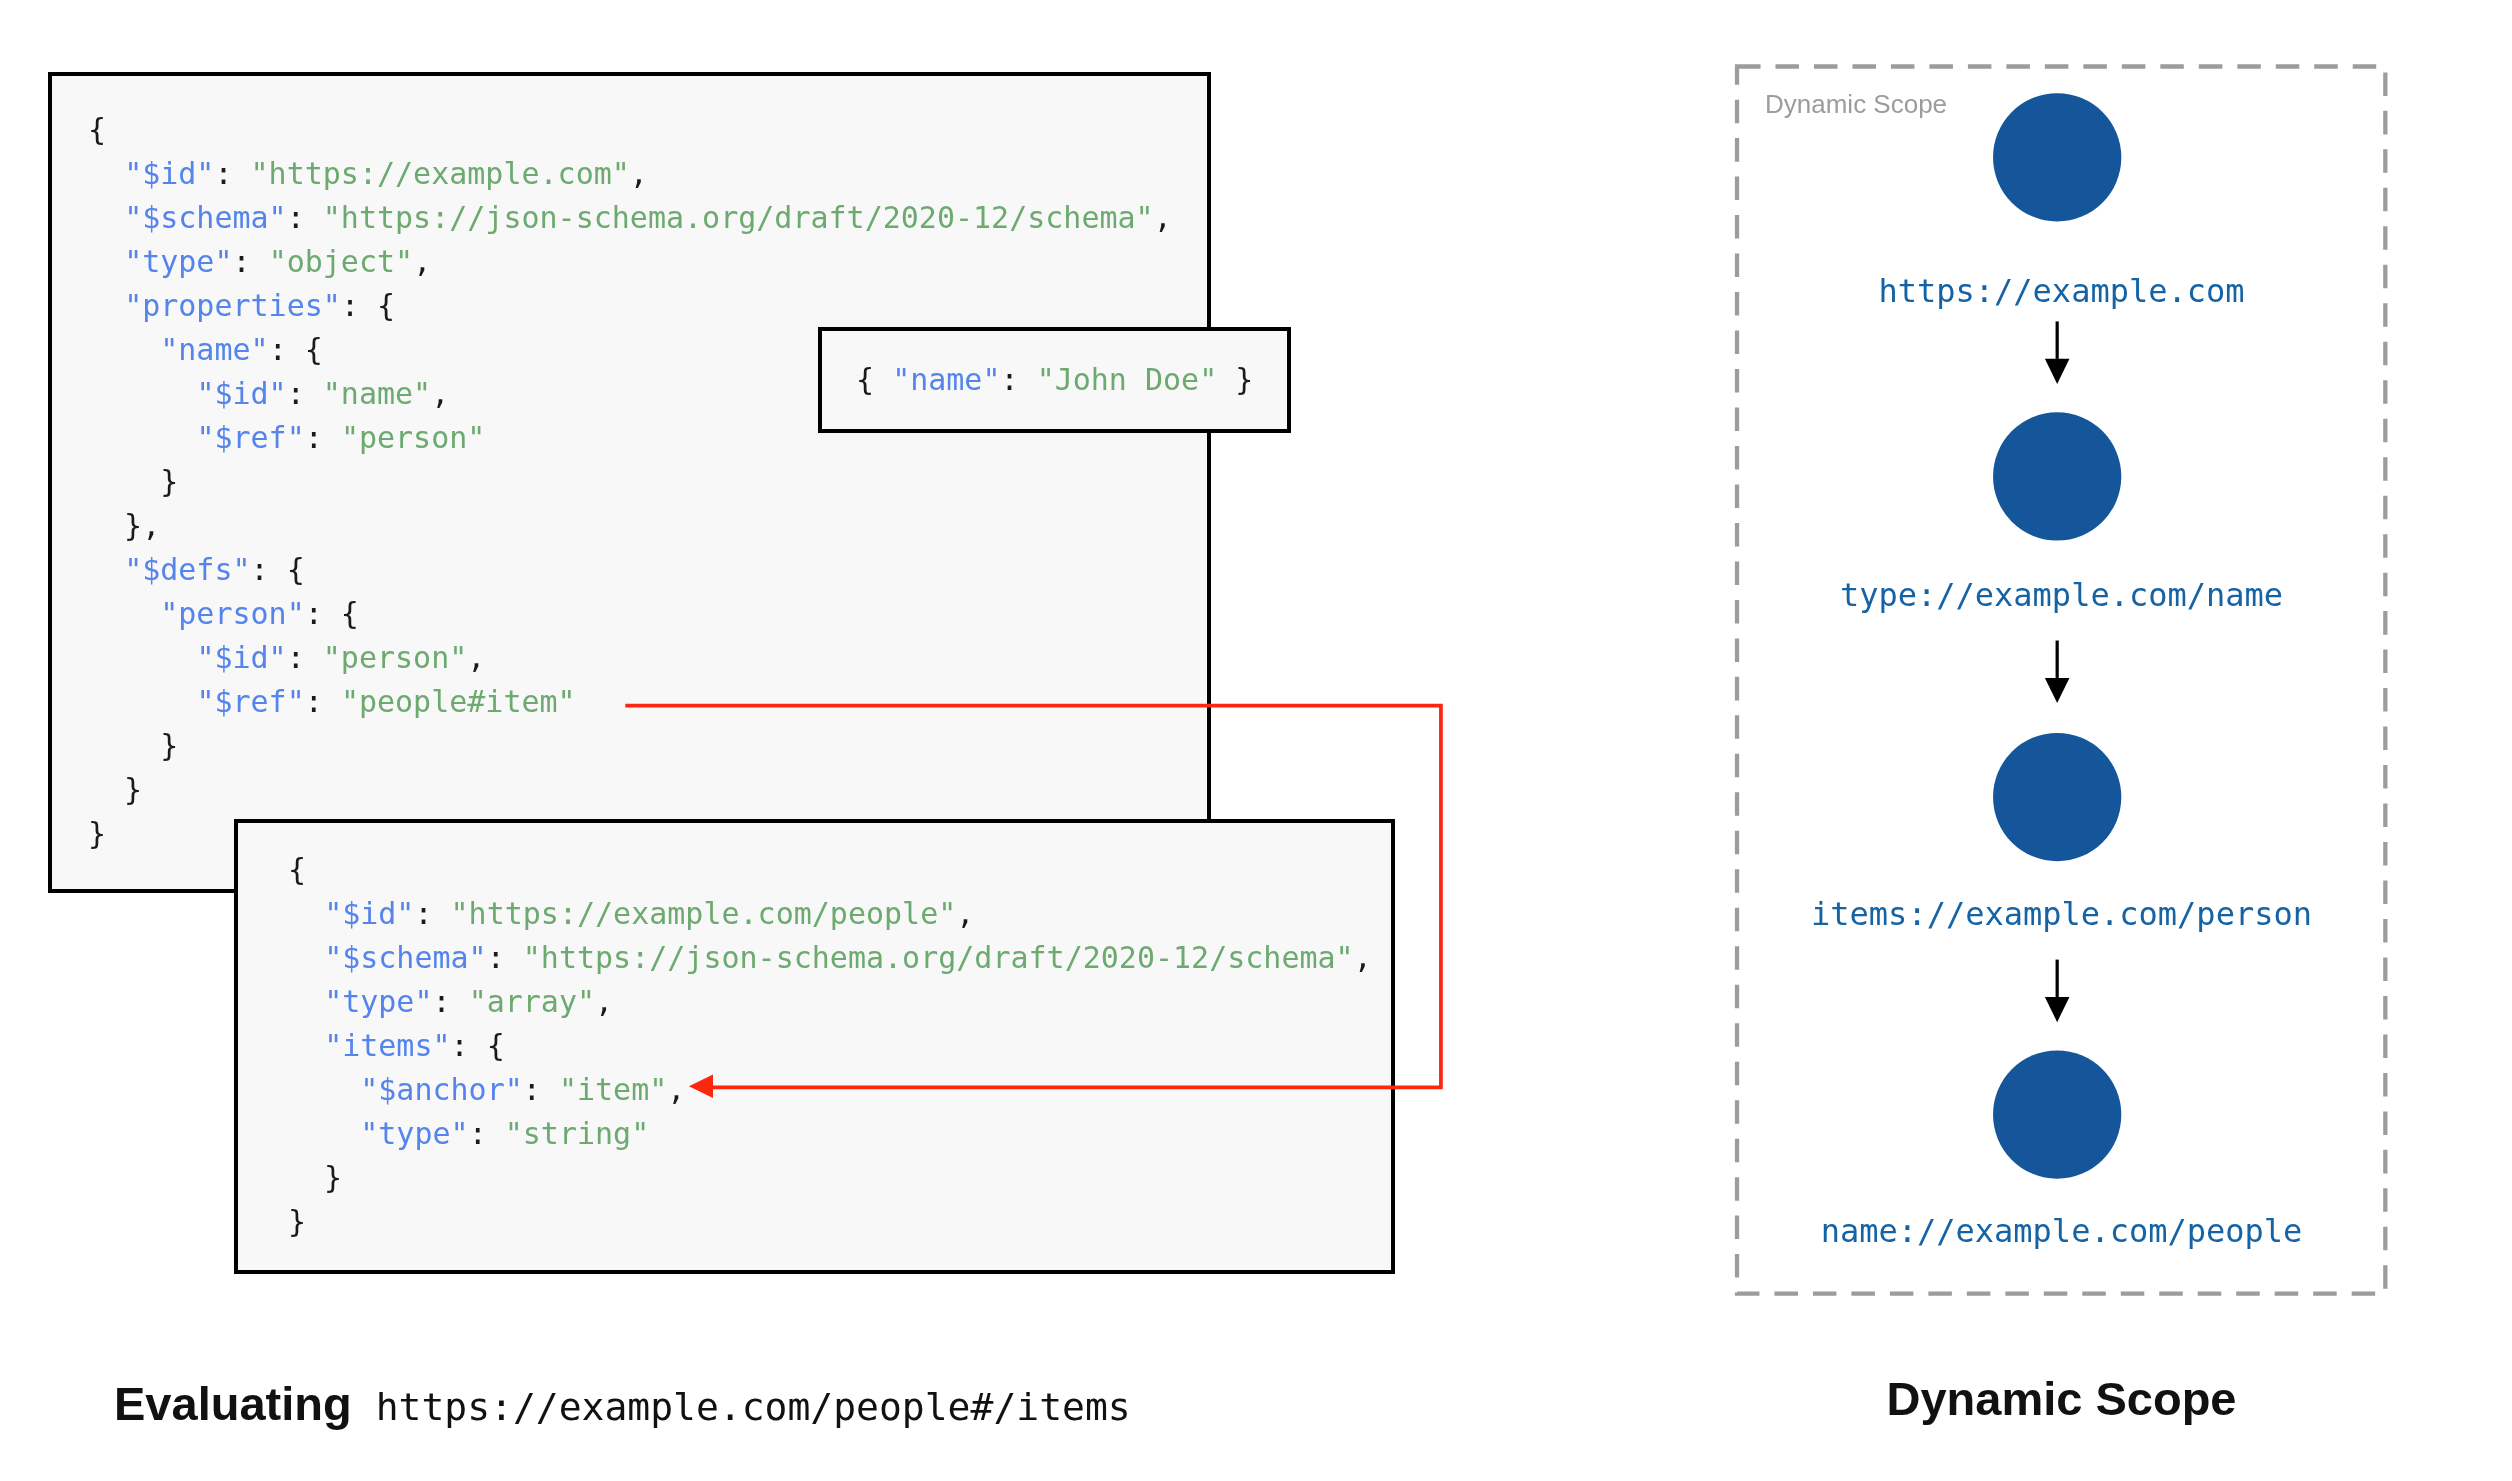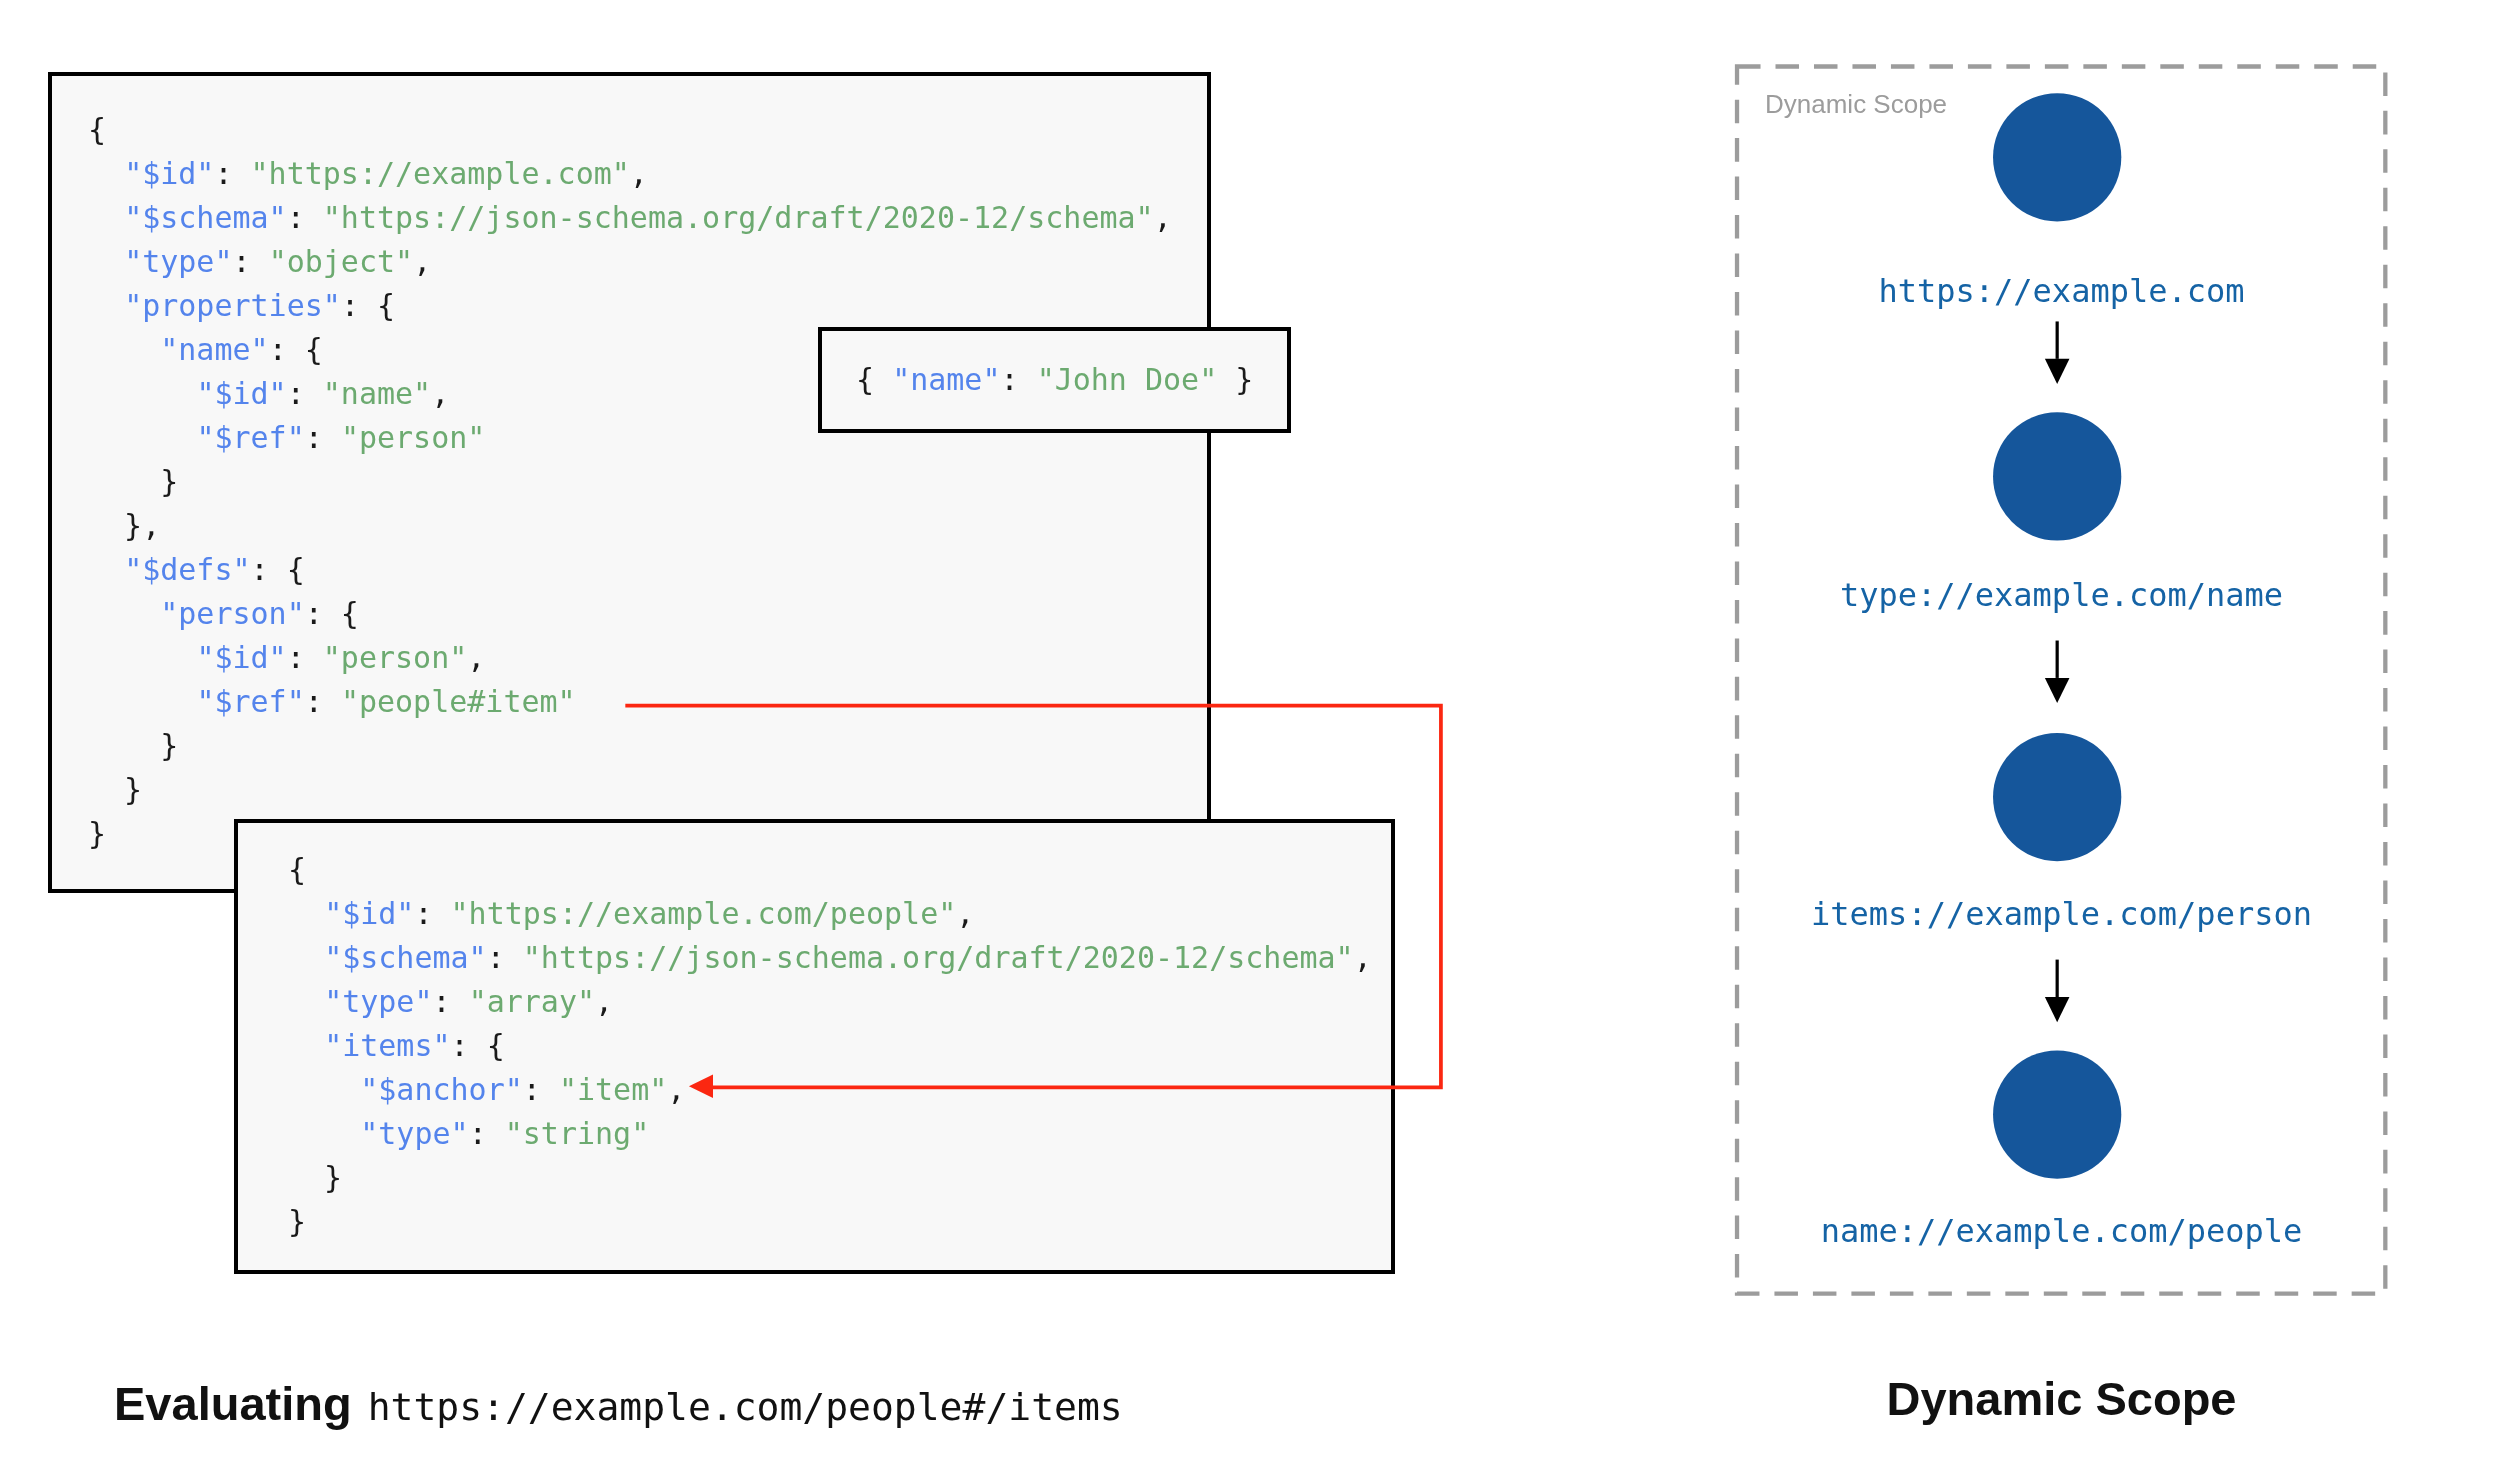--- a/index.html
+++ b/index.html
@@ -37,21 +37,21 @@
   .scope-url{position:absolute;left:1739px;width:645px;text-align:center;
     font-family:"DejaVu Sans Mono",monospace;font-size:32px;line-height:38px;
     color:var(--url-text);z-index:2;}
   .scope-url.n0{top:248px;margin-top:24px;}
   .scope-url.n1{top:576px;}
   .scope-url.n2{top:895px;}
   .scope-url.n3{top:1212px;}
 
   .footer-left{position:absolute;left:114px;top:1374px;line-height:59px;
     white-space:nowrap;color:#111;z-index:2;}
-  .footer-left .ev-bold{font-weight:bold;font-size:47px;margin-right:16px;}
+  .footer-left .ev-bold{font-weight:bold;font-size:47px;margin-right:24px;}
   .footer-left .ev-url{font-family:"DejaVu Sans Mono",monospace;font-size:38px;}
   .footer-right{position:absolute;left:1739px;top:1369px;width:645px;
     text-align:center;font-weight:bold;font-size:47px;line-height:59px;
     color:#111;z-index:2;}
 
   svg.overlay{position:absolute;left:0;top:0;width:2512px;height:1482px;
     z-index:6;pointer-events:none;}
   .dashed-rect{fill:none;stroke:var(--gray-label);stroke-width:8;
     stroke-dasharray:44 28;}
   .scope-circle{fill:var(--circle-fill);}

